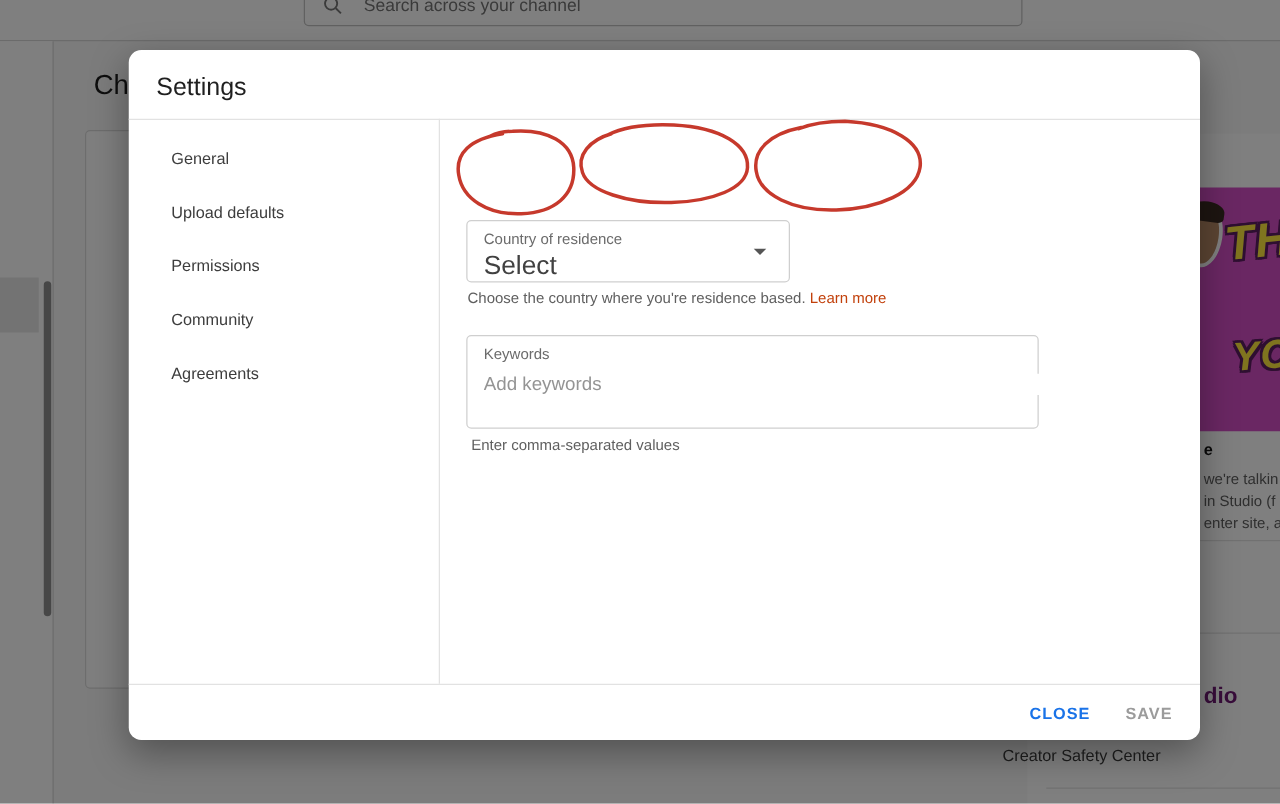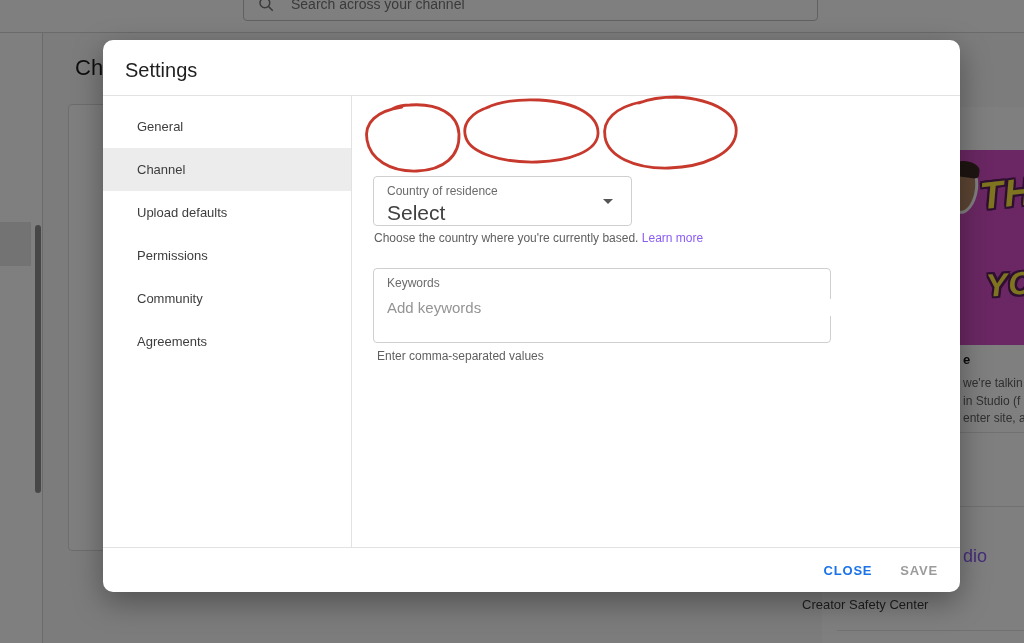--- a/index.html
+++ b/index.html
@@ -21,21 +21,21 @@
   .thumb { position:absolute; left:840px; top:150px; width:200px; height:195px; background:#d44ec6; border-radius:2px; overflow:hidden; }
   .thumb-face { position:absolute; left:108px; top:12px; width:30px; height:52px; background:#b98a67; border:3px solid #ffffff; border-radius:48% 52% 50% 50%; transform:rotate(8deg); }
   .thumb-face::before { content:""; position:absolute; left:-2px; top:-4px; width:28px; height:16px; background:#3a2a22; border-radius:50% 50% 20% 20%; }
   .thumb-word { position:absolute; font-weight:bold; font-style:italic; color:#ffe93e; letter-spacing:1px;
     text-shadow:-2px 0 #5d1f62, 2px 0 #5d1f62, 0 -2px #5d1f62, 0 2px #5d1f62, -2px 2px #5d1f62, 2px -2px #5d1f62, 2px 2px #5d1f62, -2px -2px #5d1f62; }
   .thumb-word-top { left:140px; top:22px; font-size:38px; transform:rotate(-6deg); }
   .thumb-word-bottom { left:146px; top:116px; font-size:32px; transform:rotate(-4deg); }
   .rail-title-frag { position:absolute; left:963px; top:352px; font-size:13px; font-weight:bold; color:#141414; }
   .rail-line { position:absolute; left:963px; font-size:12px; color:#5f5f5f; white-space:nowrap; }
   .rail-div { position:absolute; left:837px; width:200px; height:1px; background:#e2e2e2; }
-  .rail-heading-frag { position:absolute; left:963px; top:546px; font-size:18px; font-weight:normal; color:#8b5cf6; }
+  .rail-heading-frag { position:absolute; left:963px; top:546px; font-size:18px; font-weight:bold; color:#701a75; }
   .rail-link { position:absolute; left:802px; top:597px; font-size:13px; color:#3c3c3c; white-space:nowrap; }
 
   
   .scrim { position:absolute; inset:0; background:rgba(0,0,0,0.5); z-index:10; }
 
   
   .modal { position:absolute; left:103px; top:40px; width:857px; height:552px; background:#fff; border-radius:10px; z-index:20; box-shadow:0 10px 30px rgba(0,0,0,0.35); }
   .m-title { position:absolute; left:22px; top:19px; font-size:20px; color:#1f1f1f; }
   .m-hdiv { position:absolute; left:0; right:0; top:55px; height:1px; background:#e2e2e2; }
   .m-sidebar { position:absolute; left:0; top:55px; width:249px; bottom:45px; border-right:1px solid #e2e2e2; padding-top:10px; }
@@ -49,21 +49,21 @@
   .m-tab2 { left:117px; }
   .m-tab3 { left:265px; }
 
   .field { position:absolute; background:#fff; border:1px solid #cfcfcf; border-radius:4px; }
   .country-field { left:270px; top:136px; width:259px; height:50px; cursor:pointer; }
   .field-label { position:absolute; left:13px; top:7px; font-size:12px; color:#6b6b6b; }
   .country-value { position:absolute; left:13px; top:24px; font-size:21px; color:#414141; }
   .dd-arrow { position:absolute; right:18px; top:22px; width:0; height:0; border-left:5px solid transparent; border-right:5px solid transparent; border-top:5px solid #555; }
   .helper { position:absolute; font-size:12px; color:#5f5f5f; }
   .country-helper { left:271px; top:191px; }
-  .helper a { color:#8b5cf6; text-decoration:none; cursor:pointer; }
+  .helper a { color:#c2410c; text-decoration:none; cursor:pointer; }
   .kw-field { left:270px; top:228px; width:458px; height:75px; }
   .kw-input { position:absolute; left:13px; top:30px; width:510px; border:none; outline:none; font-family:"Liberation Sans",sans-serif; font-size:15px; color:#414141; }
   .kw-input::placeholder { color:#949494; }
   .kw-helper { left:274px; top:309px; }
 
   .m-footer { position:absolute; left:0; right:0; bottom:0; height:45px; border-top:1px solid #e2e2e2; display:flex; align-items:center; justify-content:flex-end; padding-right:22px; gap:28px; }
   .m-btn { background:none; border:none; font-family:"Liberation Sans",sans-serif; font-size:13px; font-weight:bold; letter-spacing:0.8px; cursor:pointer; }
   .btn-close { color:#1a73e8; }
   .btn-save { color:#9b9b9b; cursor:default; }
 
@@ -108,35 +108,34 @@
 </div>
 
 <div class="scrim"></div>
 
 <div class="modal">
   <div class="m-title">Settings</div>
   <div class="m-hdiv"></div>
 
   <div class="m-sidebar">
     <div class="m-side-item">General</div>
-    <div class="m-side-item selected">Channel</div>
     <div class="m-side-item">Upload defaults</div>
     <div class="m-side-item">Permissions</div>
     <div class="m-side-item">Community</div>
     <div class="m-side-item">Agreements</div>
   </div>
 
 
   <div class="field country-field">
     <div class="field-label">Country of residence</div>
     <div class="country-value">Select</div>
     <div class="dd-arrow"></div>
   </div>
   <div class="helper country-helper">
-    <span>Choose the country where you're currently based.</span>
+    <span>Choose the country where you're residence based.</span>
     <a>Learn more</a>
   </div>
 
   <div class="field kw-field">
     <div class="field-label">Keywords</div>
     <input class="kw-input" type="text" placeholder="Add keywords" style="">
   </div>
   <div class="helper kw-helper">Enter comma-separated values</div>
 
   <div class="m-footer">

